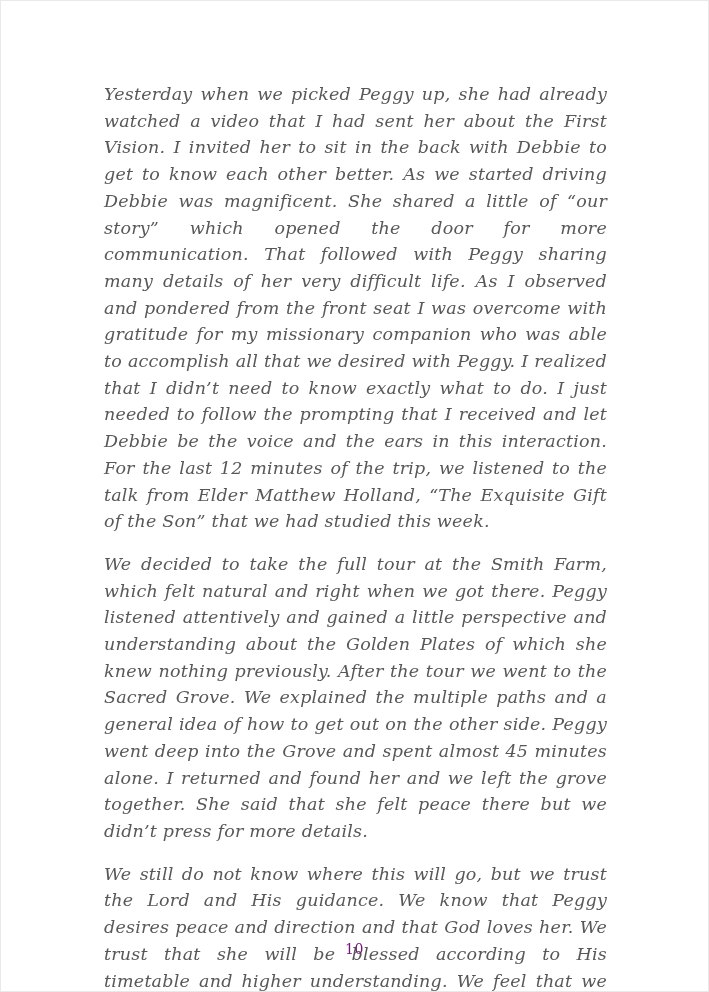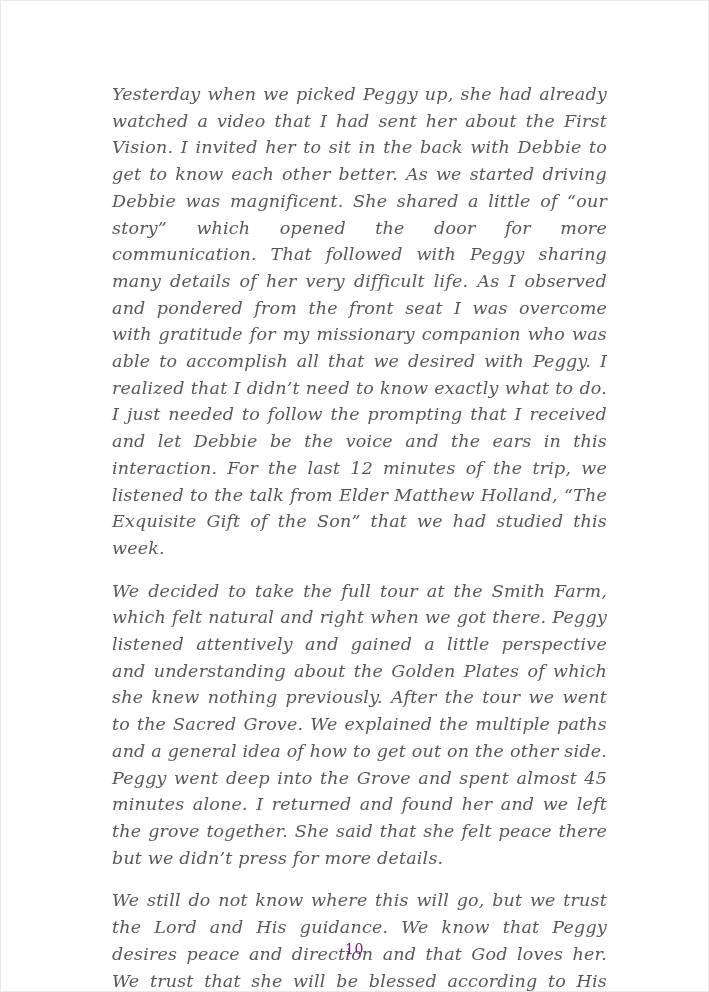--- a/index.html
+++ b/index.html
@@ -18,21 +18,21 @@
     overflow: hidden;
     font-family: "DejaVu Serif", "Liberation Serif", serif;
   }
   .text-block {
     position: absolute;
     top: 80px;
     left: 103px;
     width: 503px;
   }
   .text-block p {
-    margin: 0 0 16px 8px;
+    margin: 0 0 16px 0;
     font-style: italic;
     font-size: 17.5px;
     line-height: 26.7px;
     color: #585858;
     text-align: justify;
     letter-spacing: 0.2px;
   }
   .text-block p:last-child {
     margin-bottom: 0;
   }

